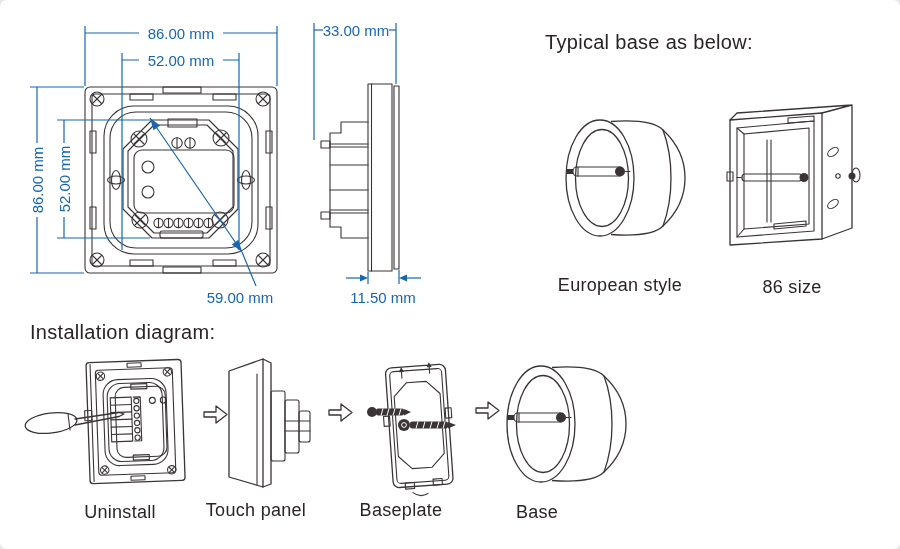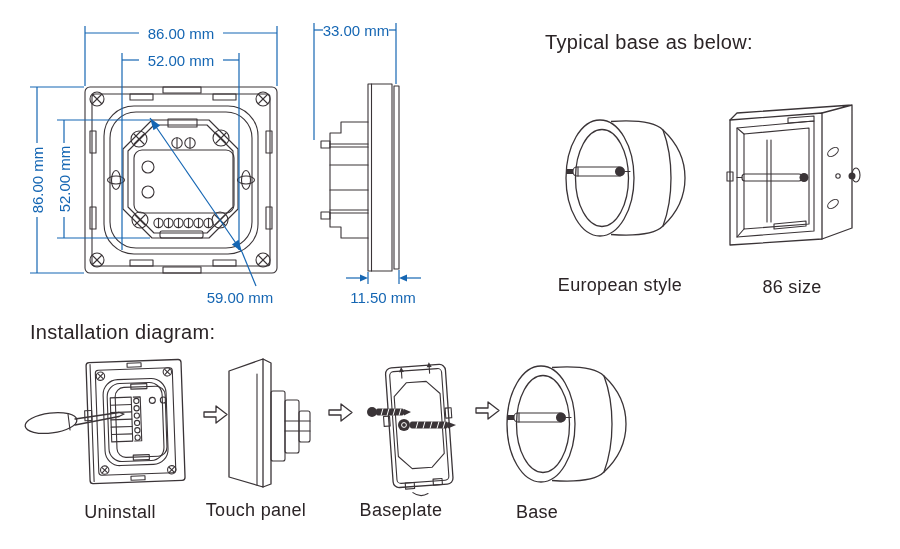--- a/index.html
+++ b/index.html
@@ -3,21 +3,21 @@
 <meta charset="utf-8">
 <style>
   :root{
     --dimension_blue:#1566b3;
     --line_dark:#3a3437;
     --text_dark:#2b2426;
     --background:#ffffff;
   }
   html,body{margin:0;padding:0;background:#e8e8e8;}
   .canvas{position:relative;width:900px;height:549px;background:var(--background);overflow:hidden;
-          font-family:"Liberation Sans",sans-serif;}
+          font-family:"Liberation Sans",sans-serif;border-radius:7px;}
   svg{position:absolute;left:0;top:0;}
   .dk{stroke:var(--line_dark);fill:none;stroke-width:1.1;stroke-linejoin:round;stroke-linecap:round;}
   .dk2{stroke:var(--line_dark);fill:none;stroke-width:1.3;stroke-linejoin:round;stroke-linecap:round;}
   .dkw{stroke:var(--line_dark);fill:#ffffff;stroke-width:1.3;stroke-linejoin:round;}
   .fdk{fill:var(--line_dark);stroke:none;}
   .thread{stroke:#ffffff;stroke-width:1;}
   .bl{stroke:var(--dimension_blue);fill:none;stroke-width:1.2;}
   .blf{fill:var(--dimension_blue);stroke:none;}
   text{user-select:none;}
   .dim{fill:var(--dimension_blue);font-size:15px;font-family:"Liberation Sans",sans-serif;}

